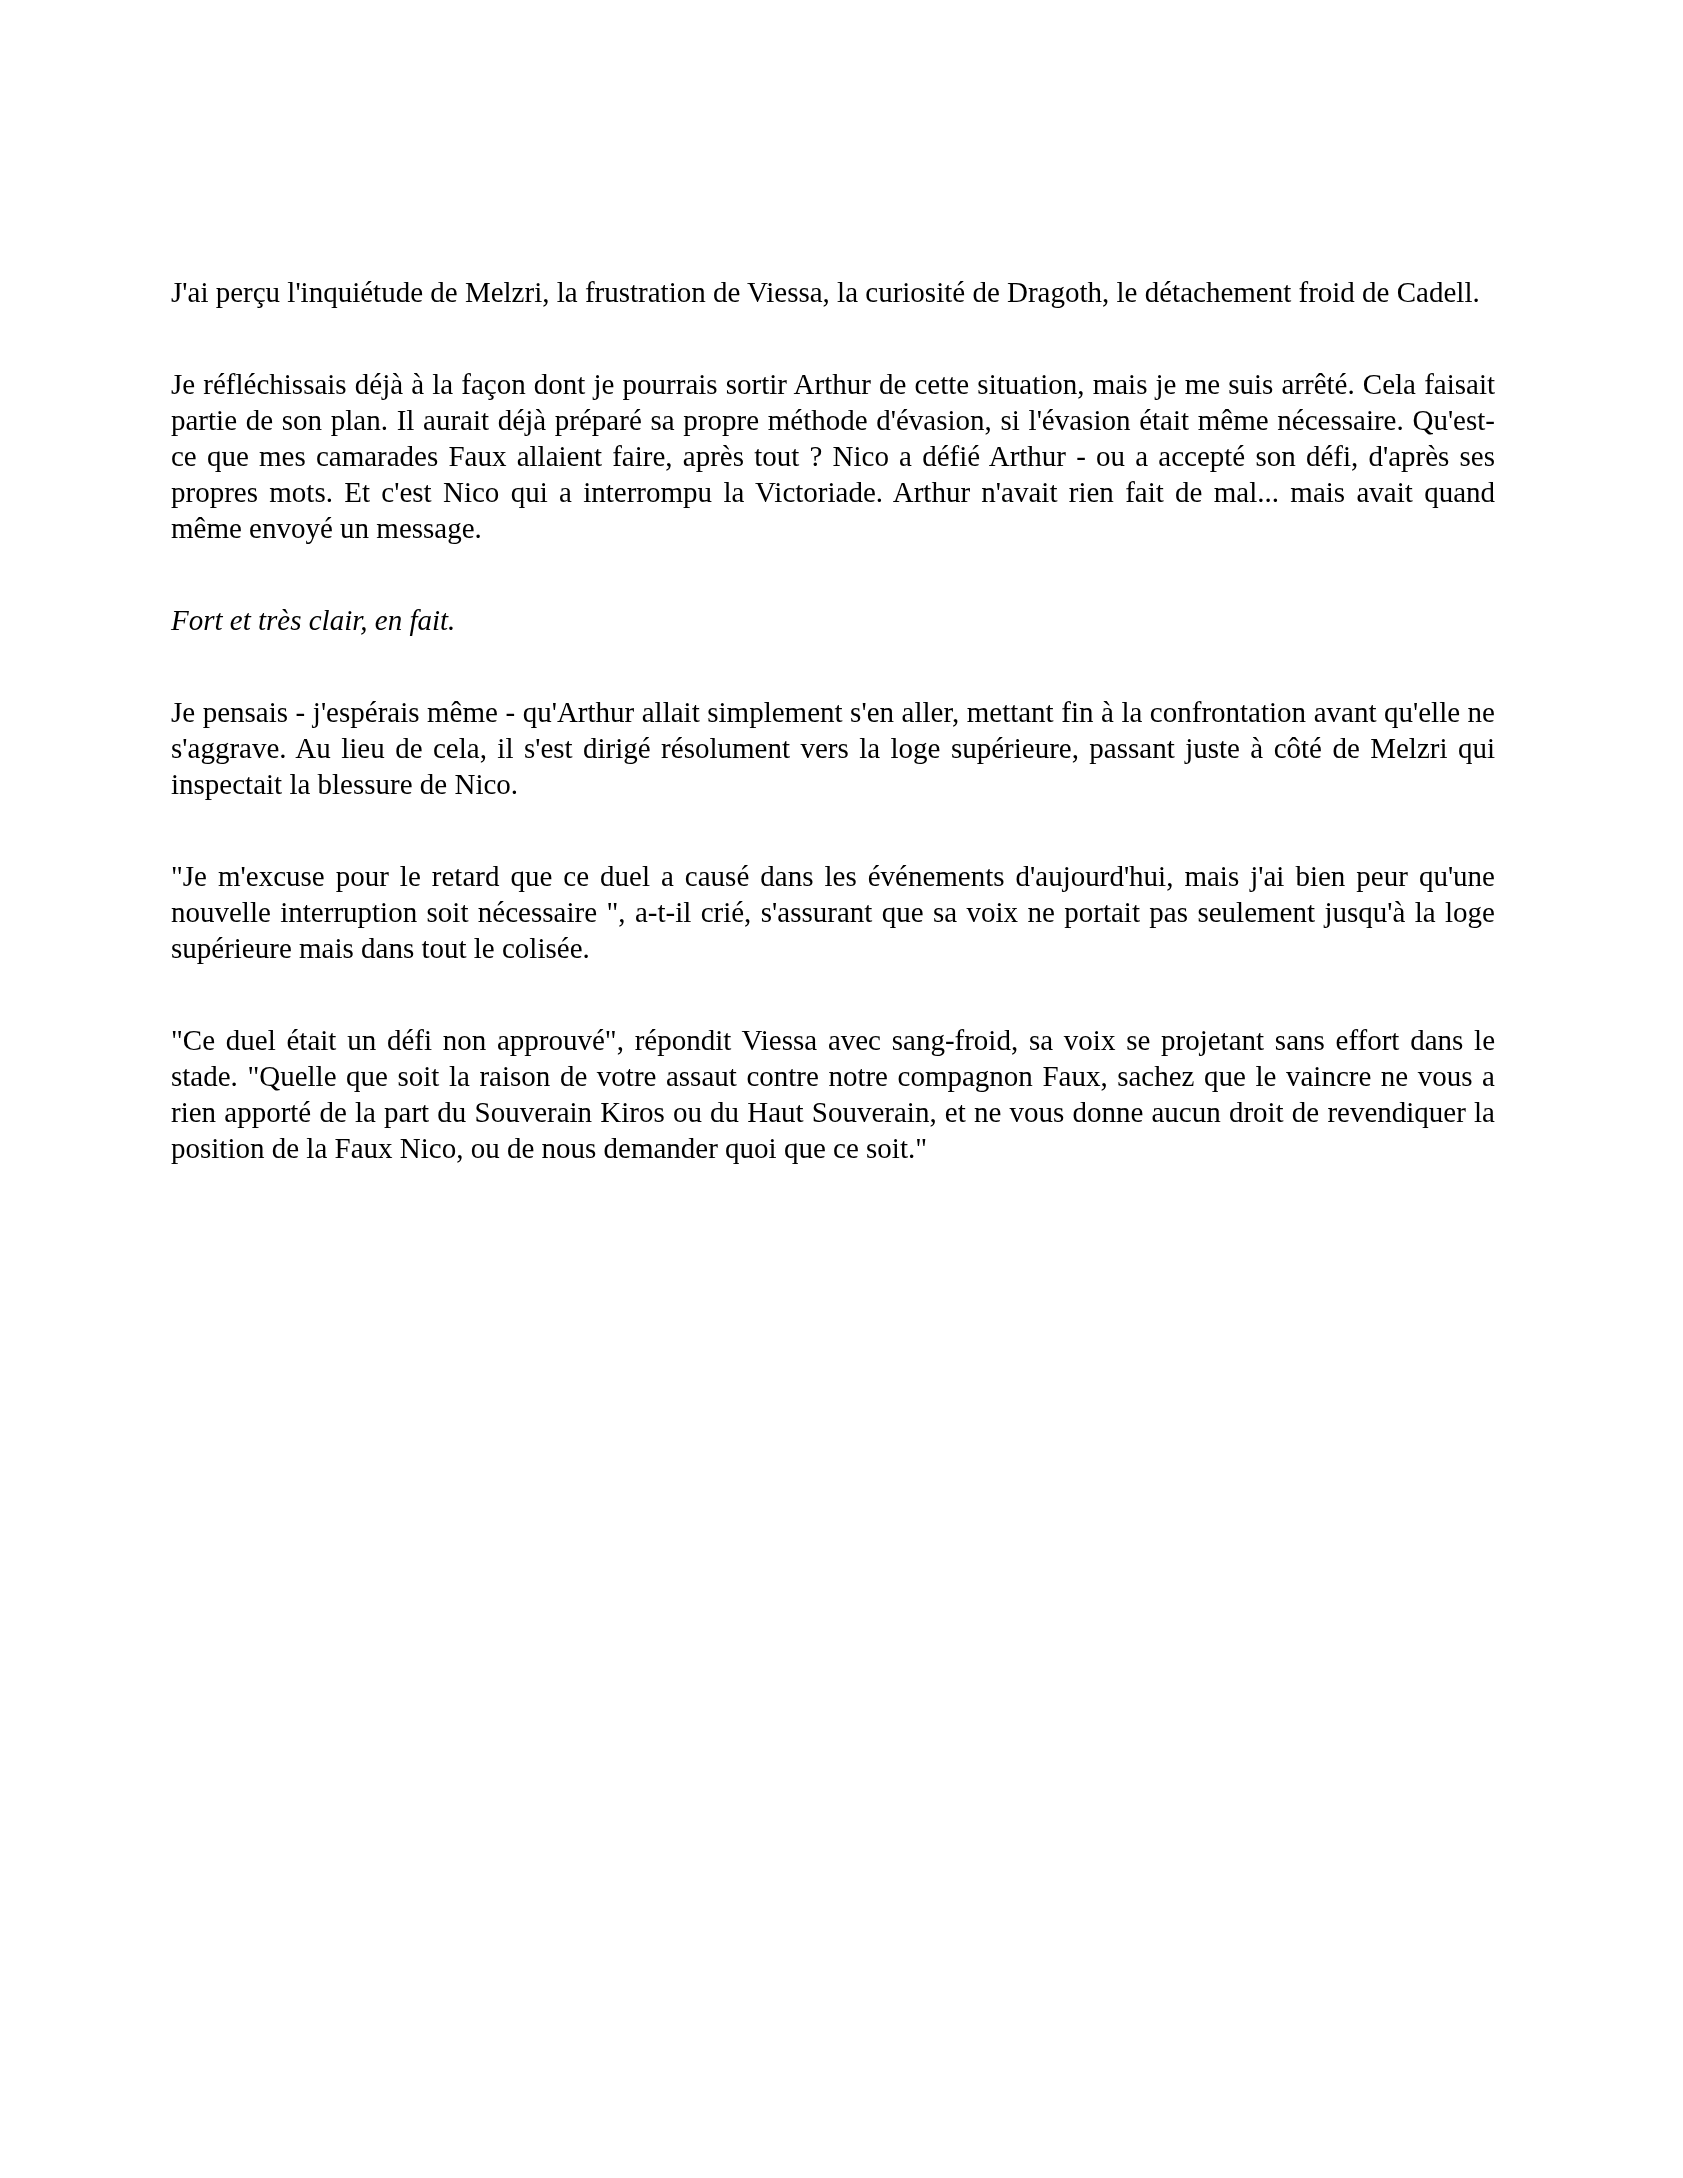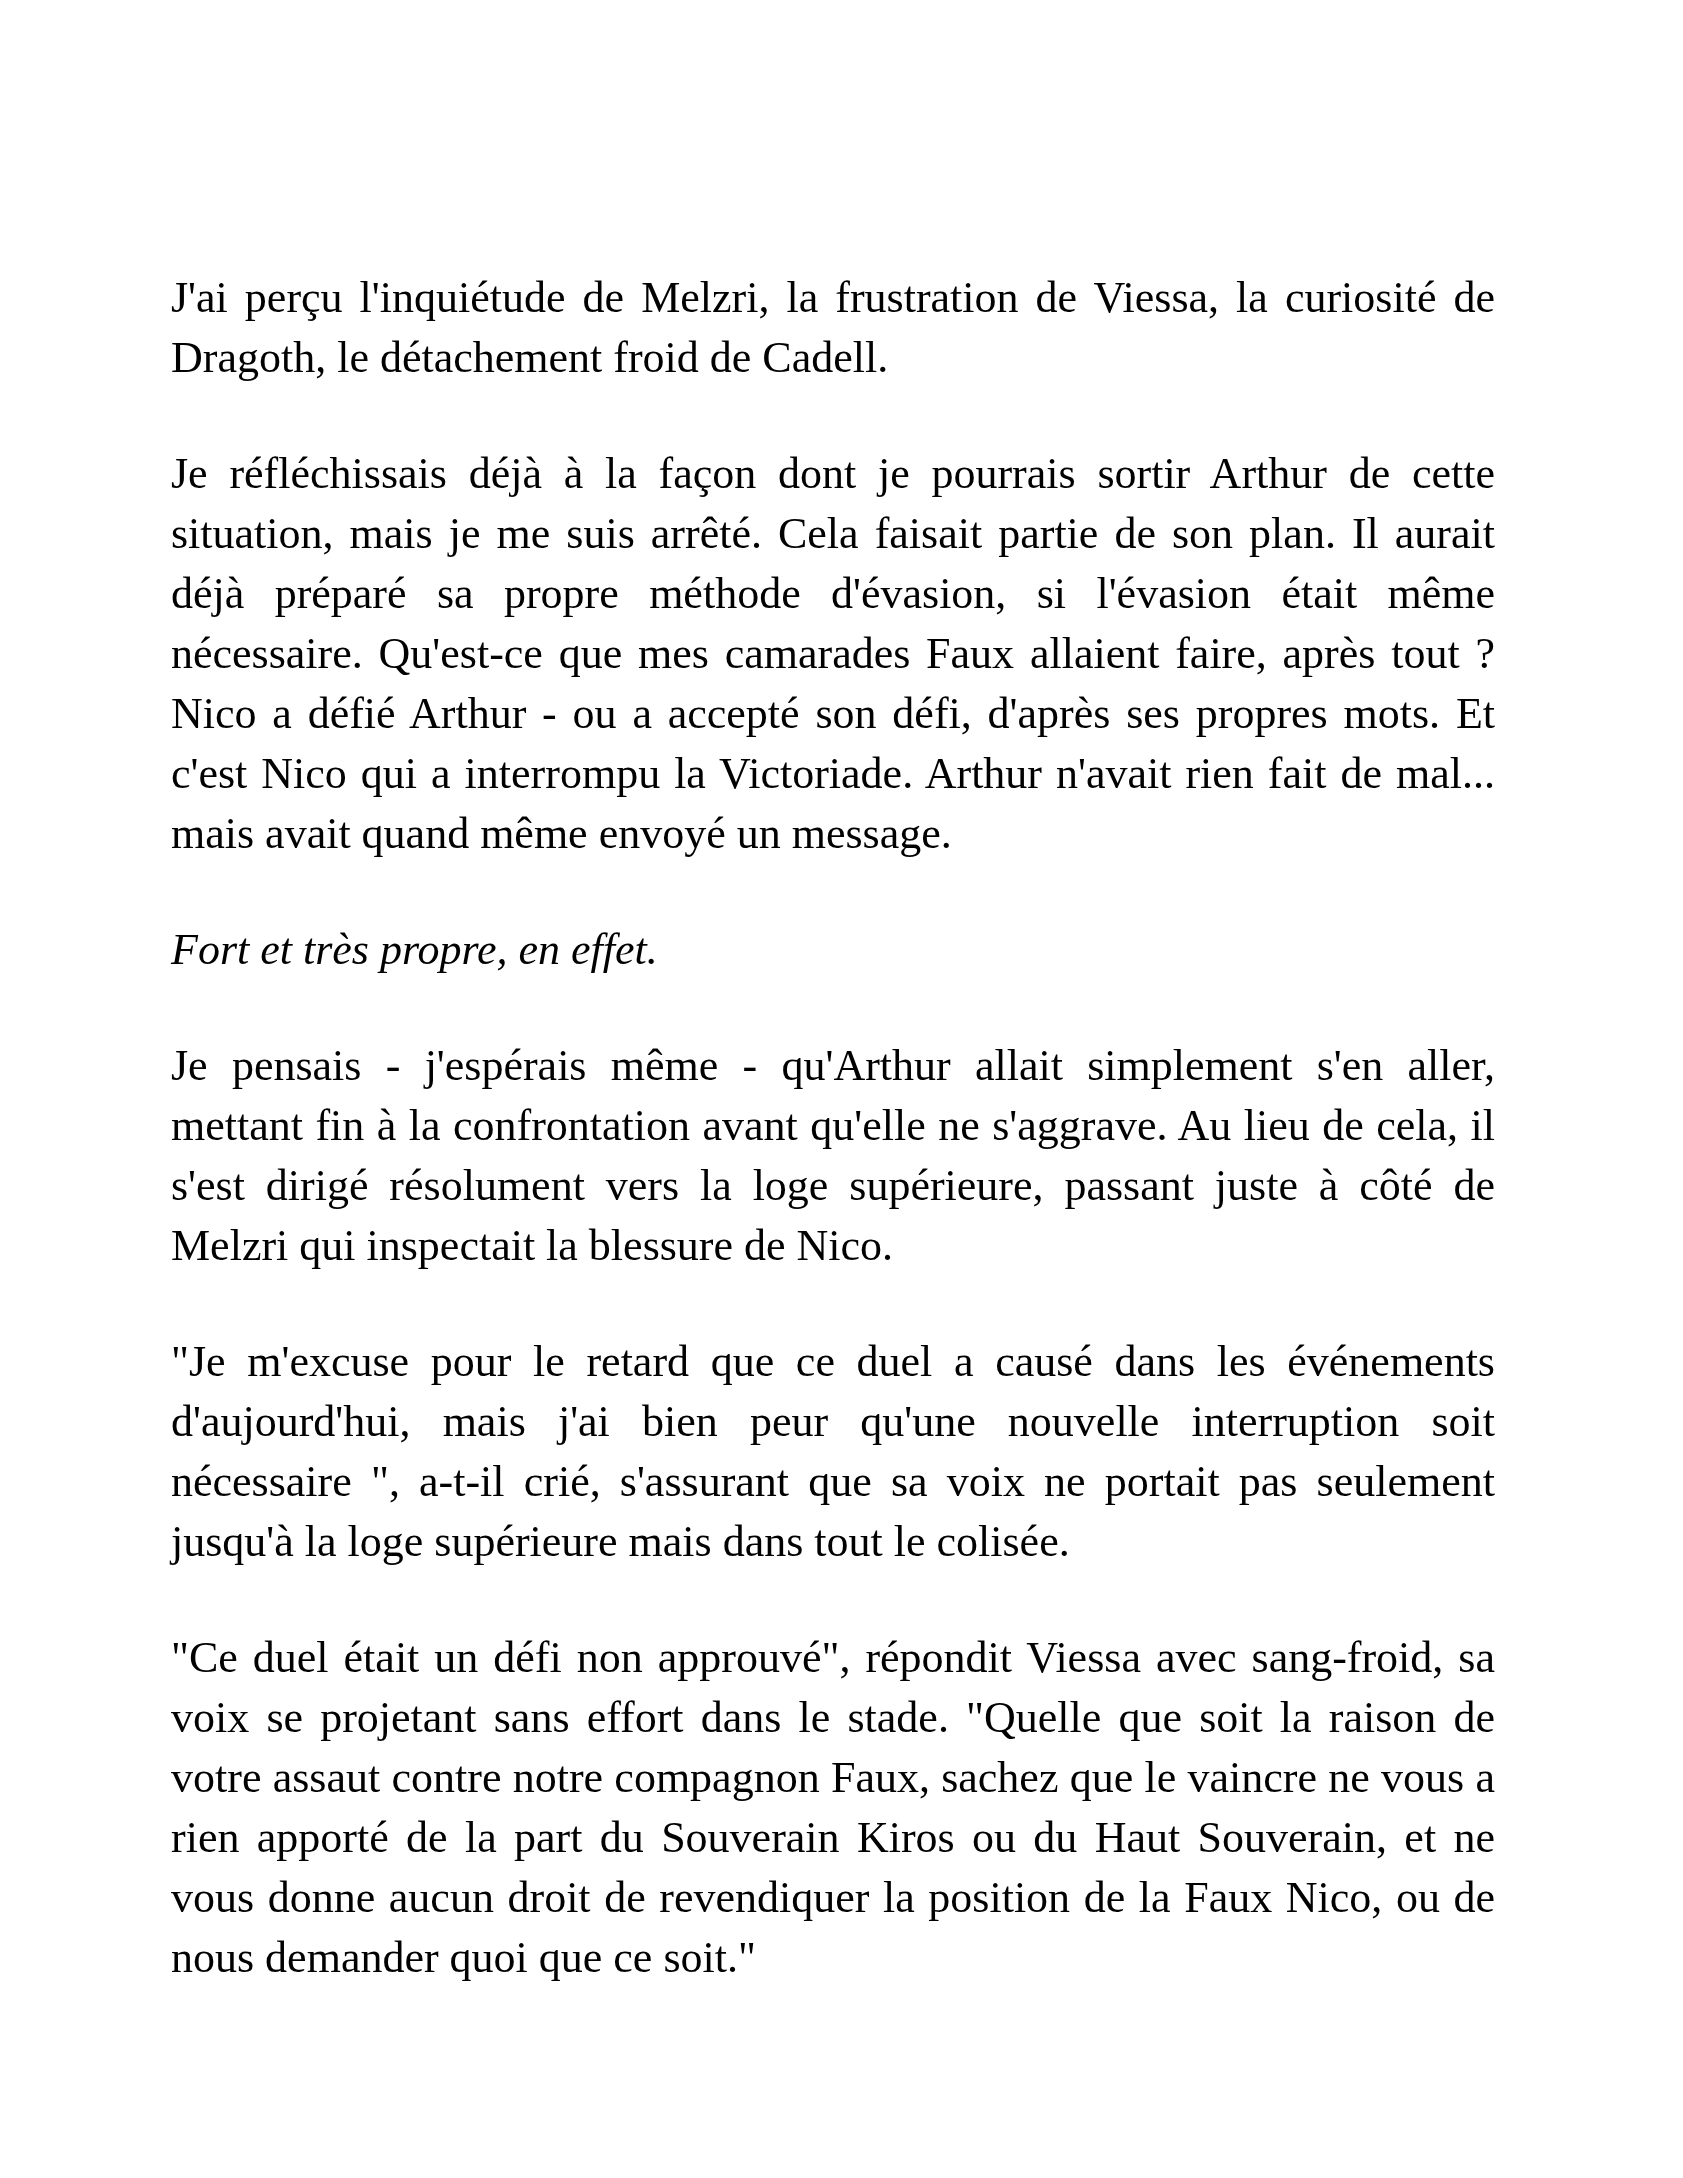--- a/index.html
+++ b/index.html
@@ -9,26 +9,26 @@
   }
   .page {
     position: relative;
     width: 1683px;
     height: 2178px;
     background: #ffffff;
     overflow: hidden;
   }
   .text-block {
     position: absolute;
-    top: 268px;
+    top: 274px;
     left: 171px;
     width: 1324px;
     font-family: "Liberation Serif", "DejaVu Serif", serif;
-    font-size: 44px;
-    line-height: 60px;
+    font-size: 29px;
+    line-height: 36px;
     color: #000000;
   }
   .para {
     margin: 56px 0 0 0;
     text-align: justify;
     text-indent: 0;
   }
   .para:first-child {
     margin-top: 0;
   }
@@ -37,19 +37,19 @@
     text-align: left;
   }
 </style>
 </head>
 <body>
 
 <div class="page">
   <div class="text-block">
     <p class="para">J'ai perçu l'inquiétude de Melzri, la frustration de Viessa, la curiosité de Dragoth, le détachement froid de Cadell.</p>
     <p class="para">Je réfléchissais déjà à la façon dont je pourrais sortir Arthur de cette situation, mais je me suis arrêté. Cela faisait partie de son plan. Il aurait déjà préparé sa propre méthode d'évasion, si l'évasion était même nécessaire. Qu'est-ce que mes camarades Faux allaient faire, après tout ? Nico a défié Arthur - ou a accepté son défi, d'après ses propres mots. Et c'est Nico qui a interrompu la Victoriade. Arthur n'avait rien fait de mal... mais avait quand même envoyé un message.</p>
-    <p class="para italic">Fort et très propre, en effet.</p>
+    <p class="para italic">Fort et très clair, en fait.</p>
     <p class="para">Je pensais - j'espérais même - qu'Arthur allait simplement s'en aller, mettant fin à la confrontation avant qu'elle ne s'aggrave. Au lieu de cela, il s'est dirigé résolument vers la loge supérieure, passant juste à côté de Melzri qui inspectait la blessure de Nico.</p>
     <p class="para">"Je m'excuse pour le retard que ce duel a causé dans les événements d'aujourd'hui, mais j'ai bien peur qu'une nouvelle interruption soit nécessaire ", a-t-il crié, s'assurant que sa voix ne portait pas seulement jusqu'à la loge supérieure mais dans tout le colisée.</p>
     <p class="para">"Ce duel était un défi non approuvé", répondit Viessa avec sang-froid, sa voix se projetant sans effort dans le stade. "Quelle que soit la raison de votre assaut contre notre compagnon Faux, sachez que le vaincre ne vous a rien apporté de la part du Souverain Kiros ou du Haut Souverain, et ne vous donne aucun droit de revendiquer la position de la Faux Nico, ou de nous demander quoi que ce soit."</p>
   </div>
 </div>
 
 
 </body></html>

